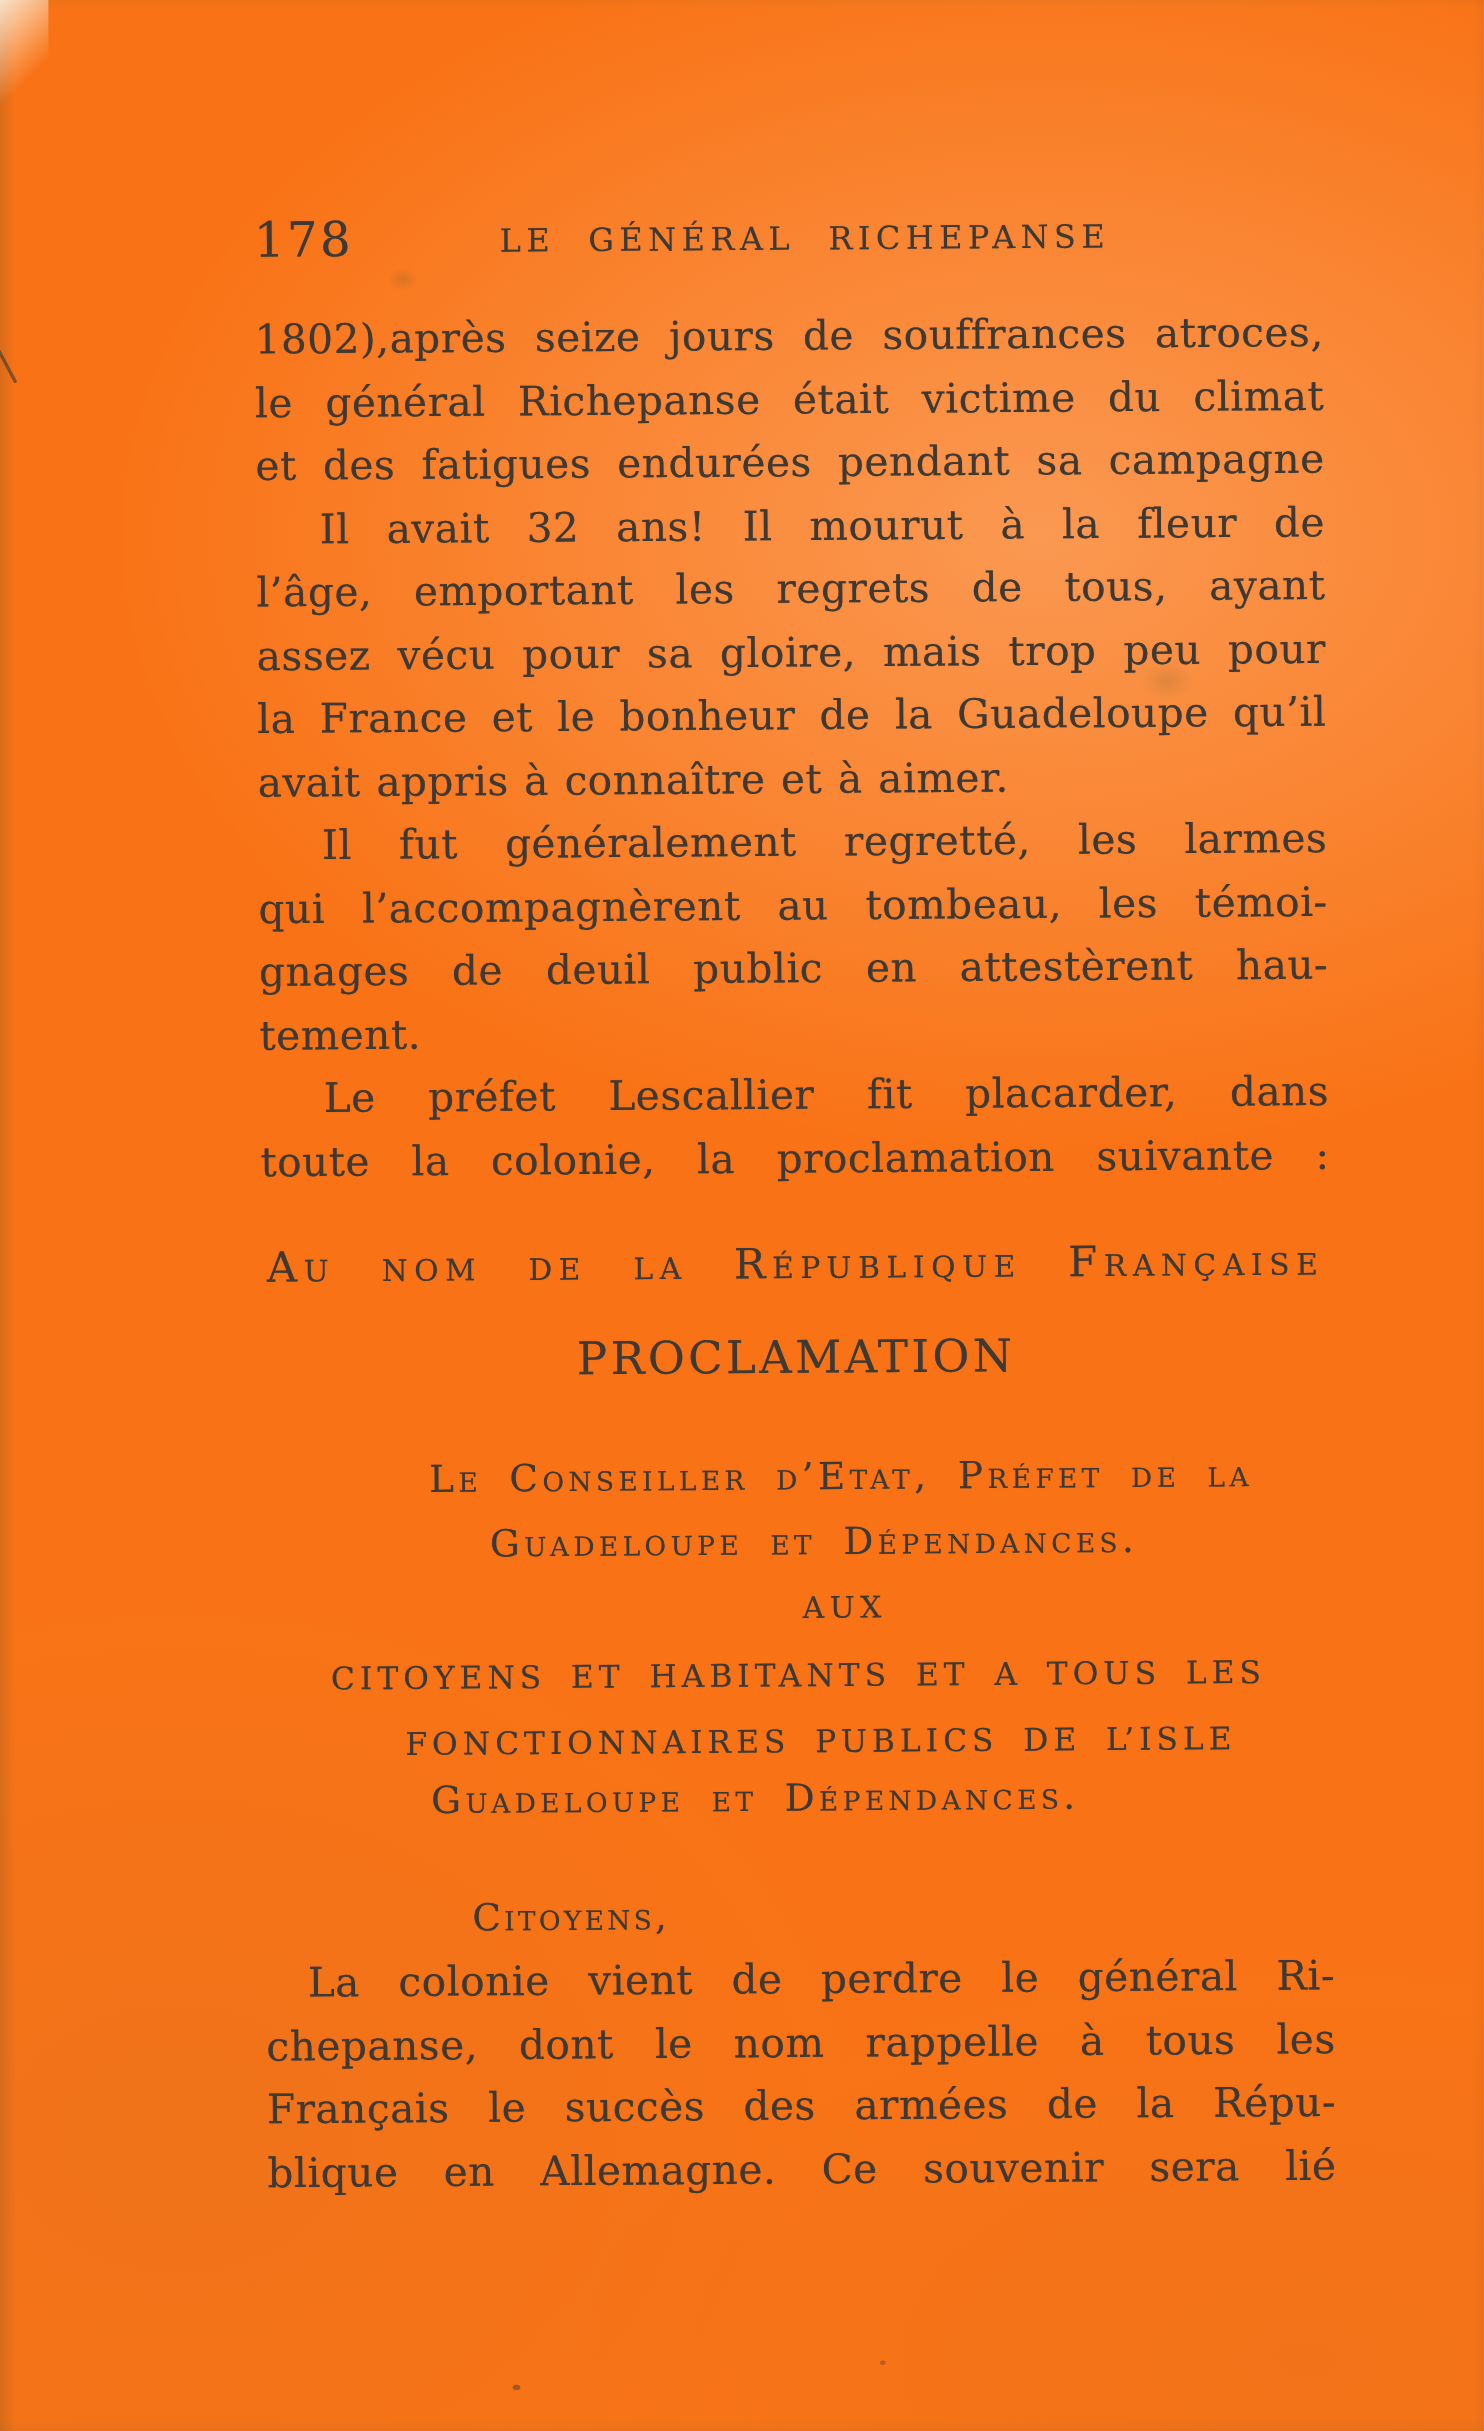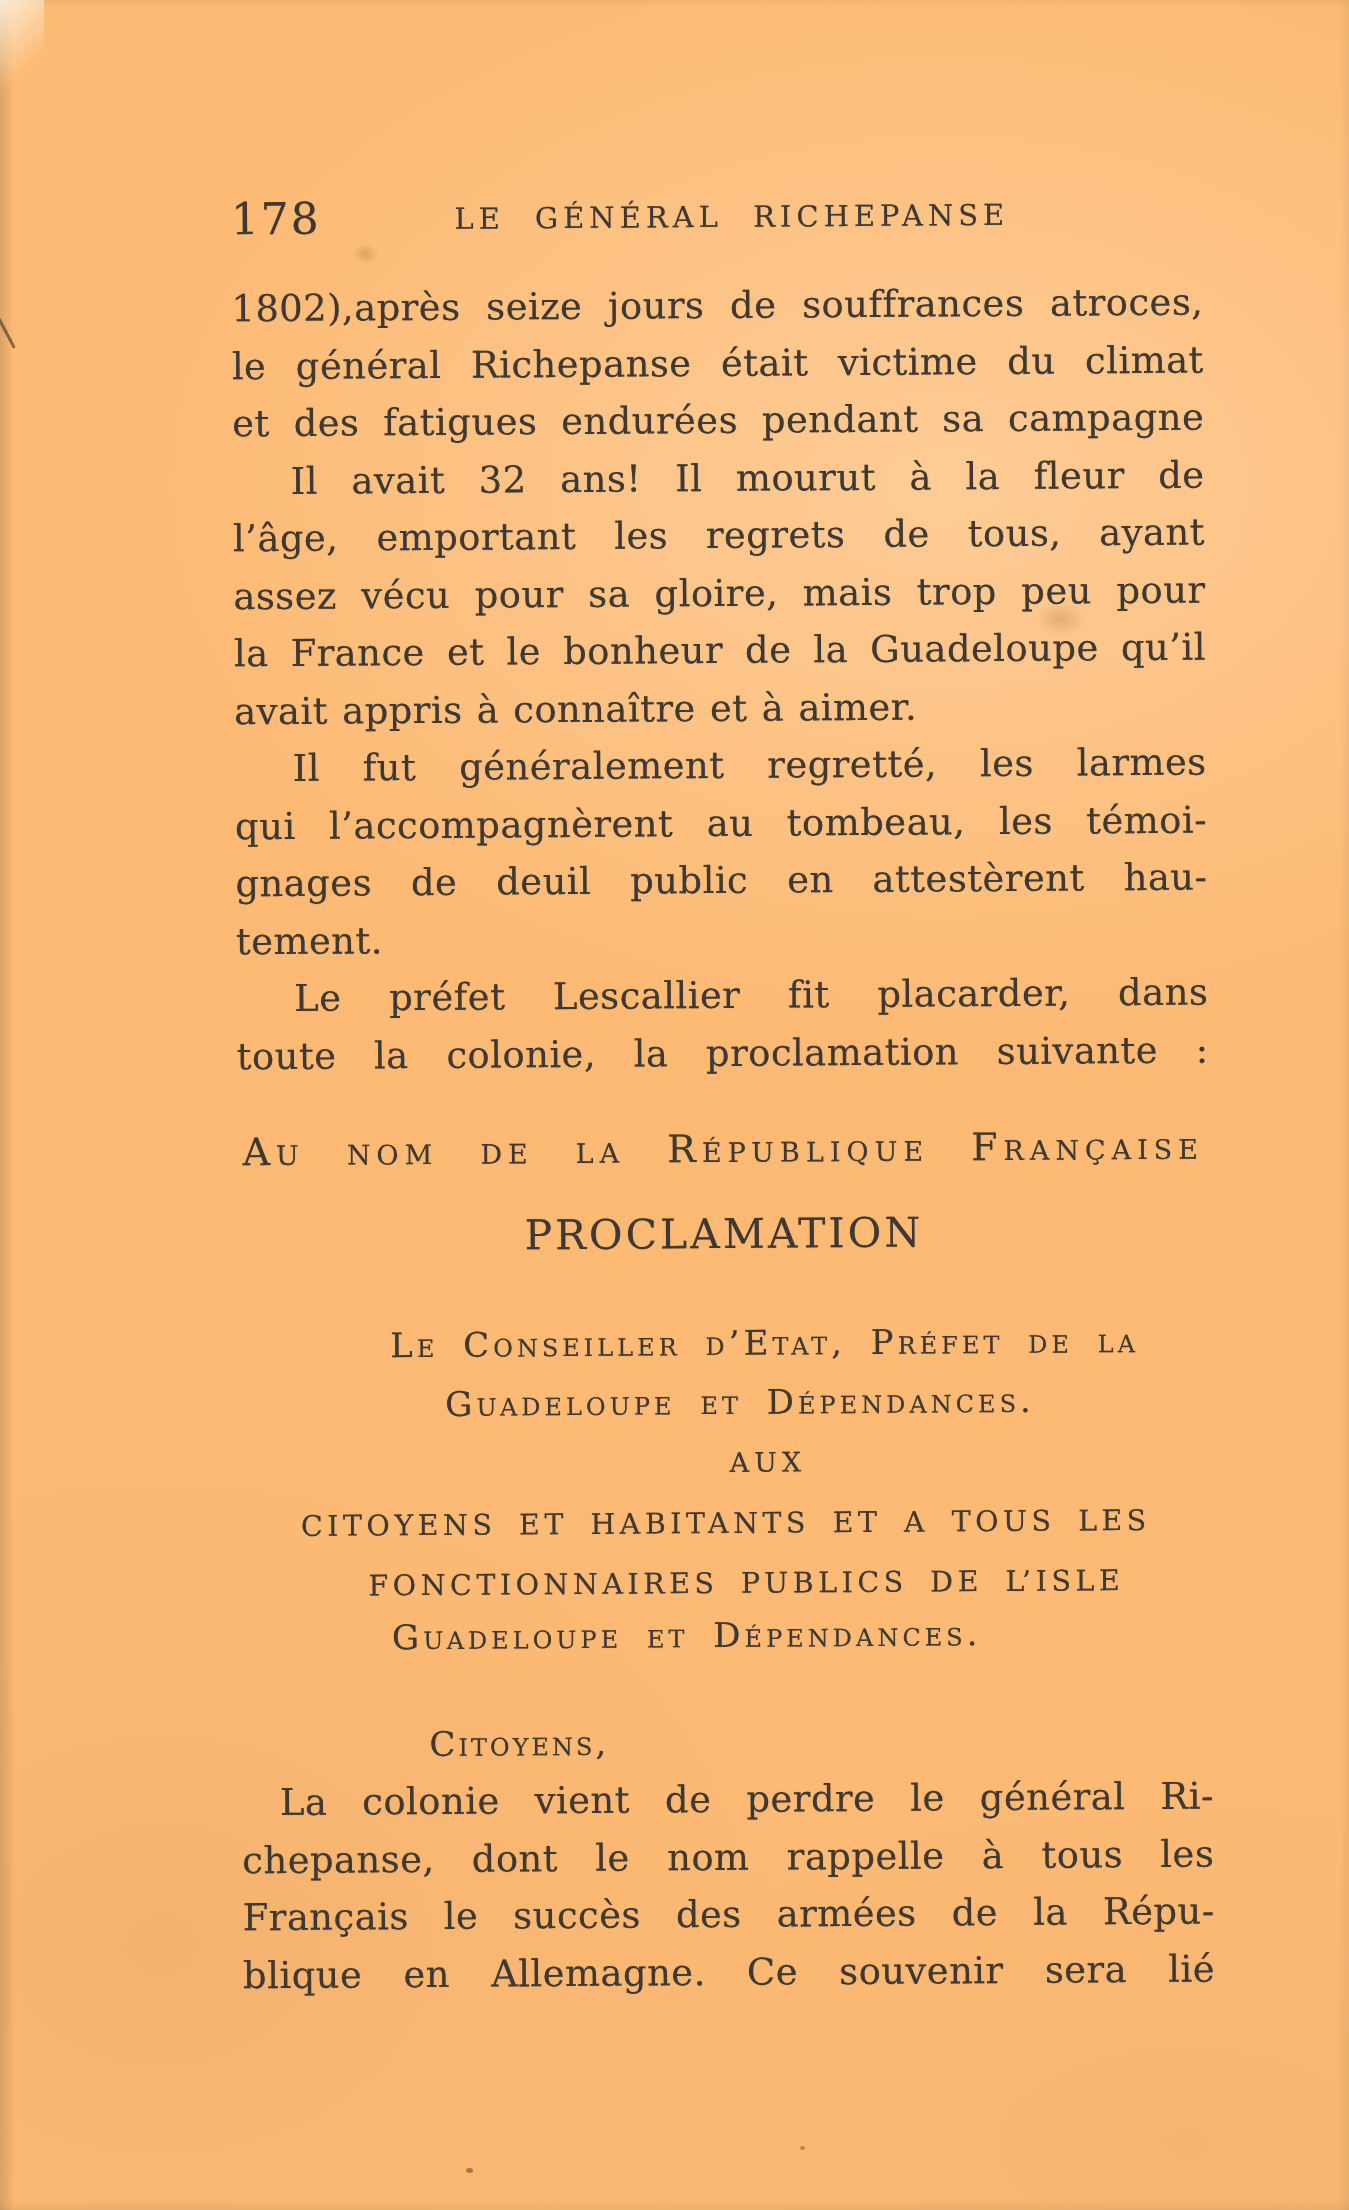--- a/index.html
+++ b/index.html
@@ -1,20 +1,20 @@
 <!DOCTYPE html>
 <html><head>
 <meta charset="utf-8">
 <style>
   * { margin:0; padding:0; box-sizing:border-box; }
   html,body { width:1349px; height:2210px; }
   body { overflow:hidden; background:#e8dbb9; }
   .page {
     position:relative; width:1349px; height:2210px;
-    background:#fdba74;
+    background:#f97316;
     color:#3e3933;
     font-family:"DejaVu Serif","Liberation Serif",serif;
   }
   
   .page::before{
     content:""; position:absolute; inset:0; pointer-events:none;
     background:
       radial-gradient(1200px 800px at 70% 22%, rgba(255,250,235,0.28), rgba(255,250,235,0) 70%),
       radial-gradient(900px 700px at 12% 88%, rgba(140,110,60,0.09), rgba(140,110,60,0) 70%),
       radial-gradient(1000px 520px at 88% 97%, rgba(140,110,60,0.07), rgba(140,110,60,0) 70%),

